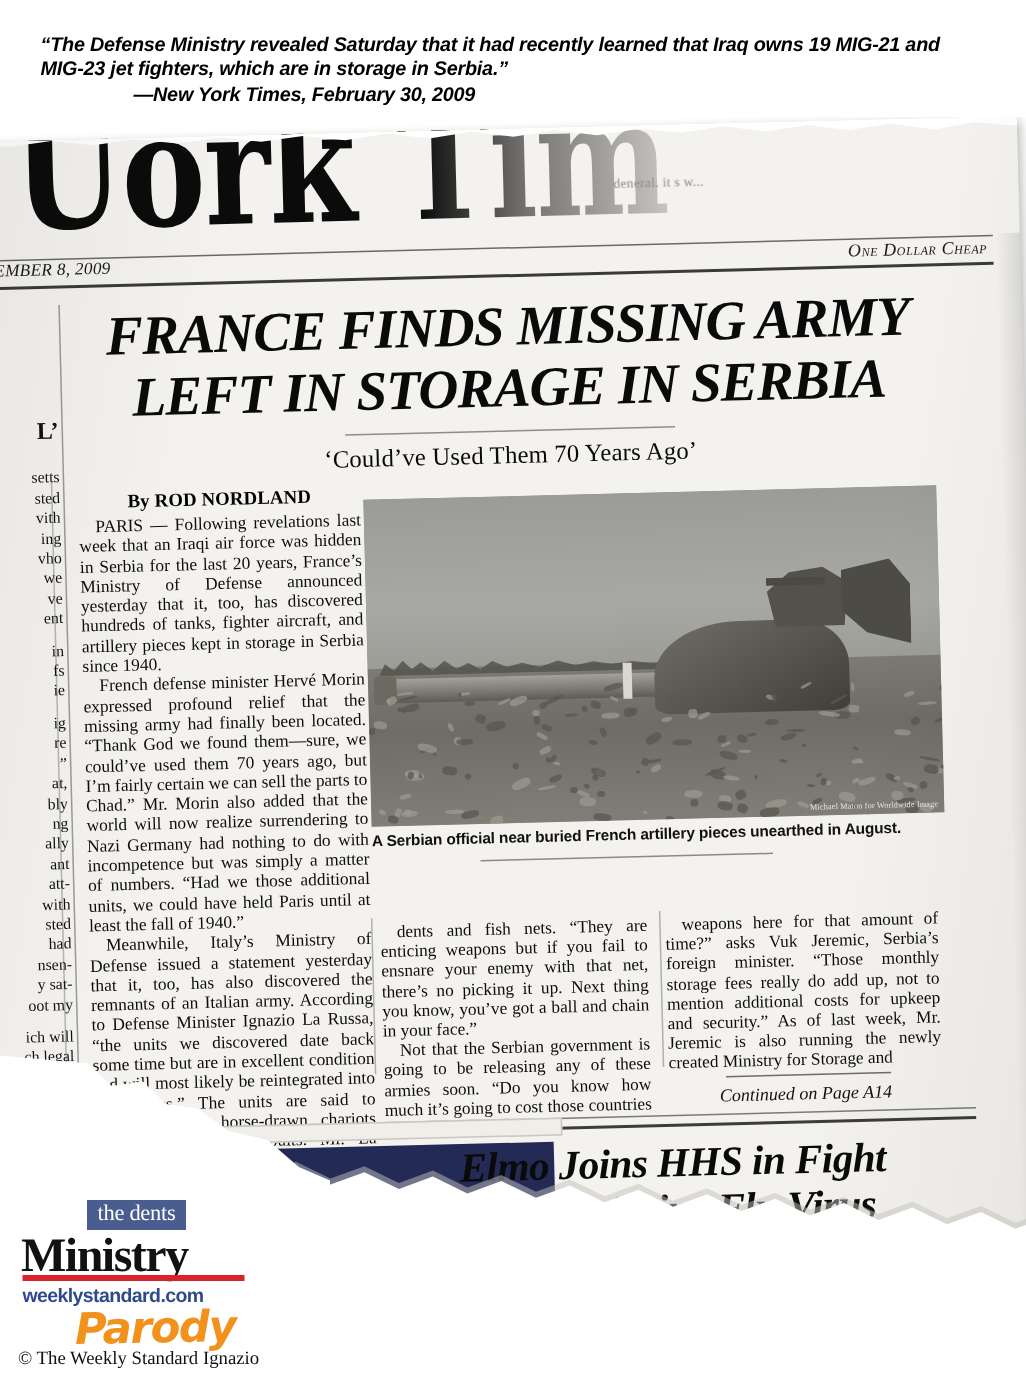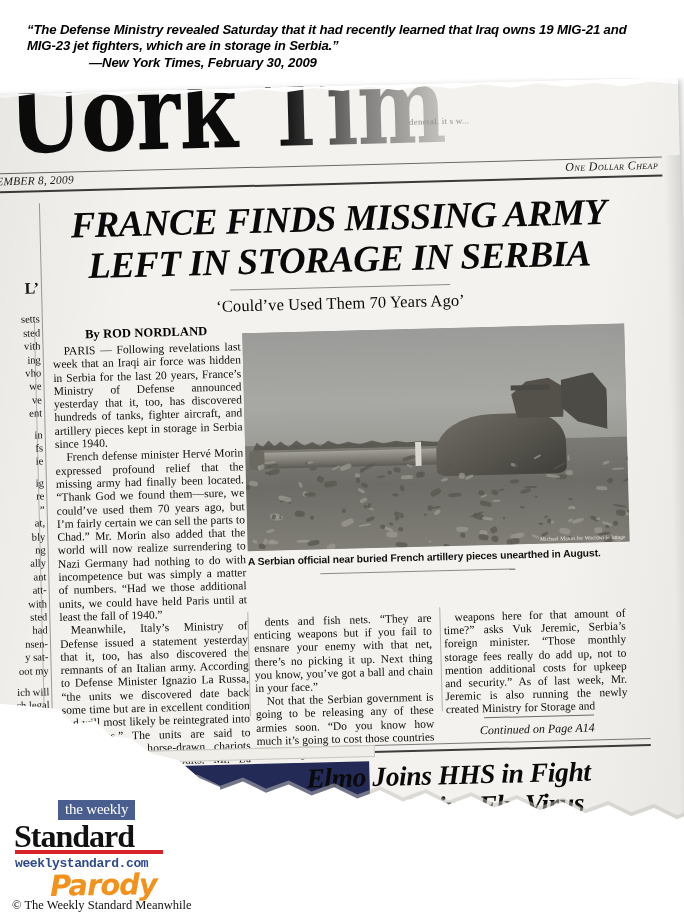--- a/index.html
+++ b/index.html
@@ -344,21 +344,21 @@
     position:absolute; left:0px; top:18px;
     font-family:"Liberation Serif", serif;
     font-weight:bold; font-size:32px;
     color:#111; letter-spacing:-1px;
   }
   #logo-redbar {
     position:absolute; left:1px; top:50px; width:148px; height:4px; background:#d8232a;
   }
   #logo-url {
     position:absolute; left:1px; top:56px;
-    font-family:Liberation Mono, monospace;
+    font-family:Liberation Sans, sans-serif;
     font-weight:bold; font-size:13px;
     color:#2f4a8c; letter-spacing:-.4px;
   }
   #logo-parody {
     position:absolute; left:36px; top:68px;
     font-family:"DejaVu Sans", sans-serif;
     font-weight:bold; font-style:italic;
     font-size:29px; color:#f2921d;
     letter-spacing:-1px;
     transform: rotate(-1deg);
@@ -651,20 +651,20 @@
   </div>
 
  </div>
 </div>
 
 <div id="tear-bottom-shadow"></div>
 <div id="tear-bottom"></div>
 <div id="tear-left"></div>
 
 <div id="logo">
-  <div id="logo-theweekly">the weekly</div>
-  <div id="logo-standard">Standard</div>
+  <div id="logo-theweekly">the dents</div>
+  <div id="logo-standard">Ministry</div>
   <div id="logo-redbar"></div>
   <div id="logo-url">weeklystandard.com</div>
   <div id="logo-parody">Parody</div>
 </div>
 
-<div id="copyright">© The Weekly Standard Meanwhile</div>
+<div id="copyright">© The Weekly Standard Ignazio</div>
 
 </body></html>

